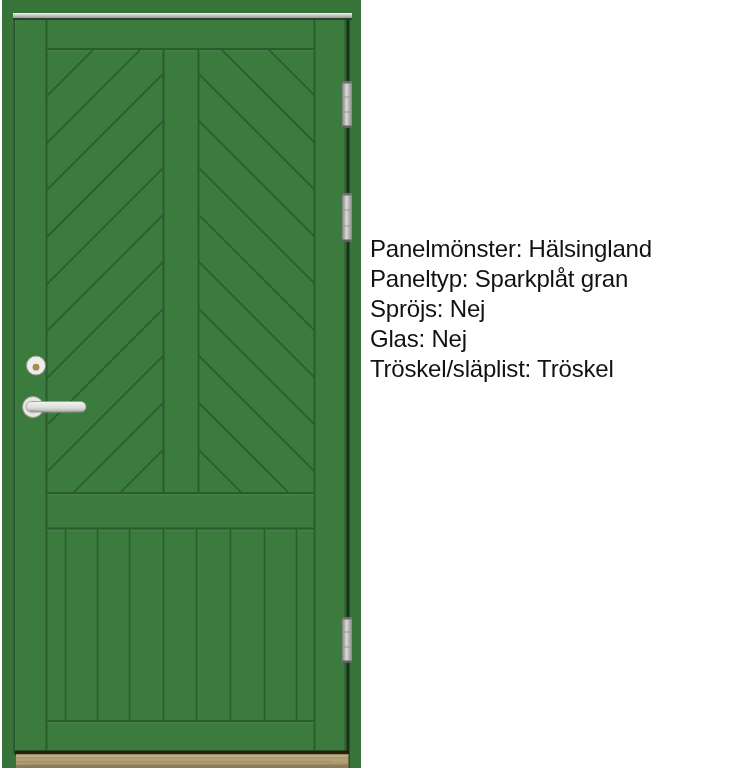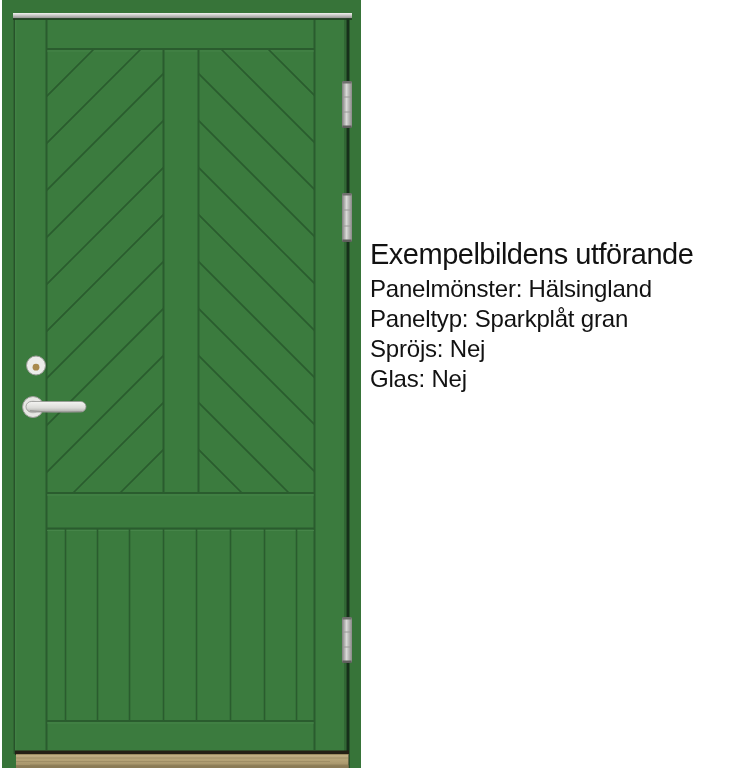--- a/index.html
+++ b/index.html
@@ -136,20 +136,20 @@
     <g>
       <rect x="15" y="750.5" width="334" height="4.2" fill="var(--shadow,#241f15)"></rect>
       <rect x="16" y="754" width="332.5" height="14" fill="url(#woodGrad)"></rect>
       <path d="M16 758 H348 M16 761.5 H330 M30 764.5 H348" stroke="#9b8a62" stroke-width="1" opacity="0.8"></path>
       <rect x="16" y="765.2" width="332.5" height="2.8" fill="var(--wood-dark,#8b7b56)"></rect>
       <path d="M16 754.5 H348" stroke="#847448" stroke-width="1" opacity="0.6"></path>
     </g>
   </svg>
 
   <div class="spec-panel">
-    <div class="spec-title">Exempelbildens utförande</div>
     <div class="spec-line">Panelmönster: Hälsingland</div>
     <div class="spec-line">Paneltyp: Sparkplåt gran</div>
     <div class="spec-line">Spröjs: Nej</div>
     <div class="spec-line">Glas: Nej</div>
+    <div class="spec-line">Tröskel/släplist: Tröskel</div>
   </div>
 
 </div>
 
 </body></html>

